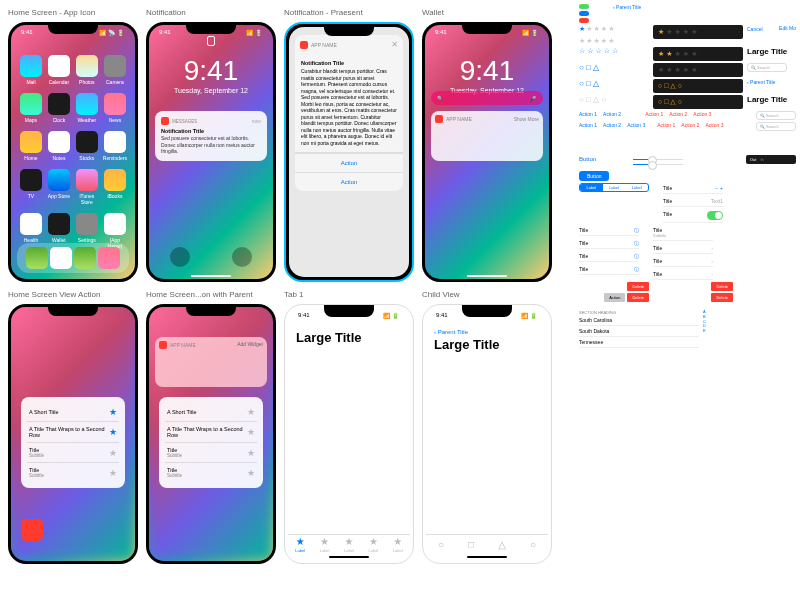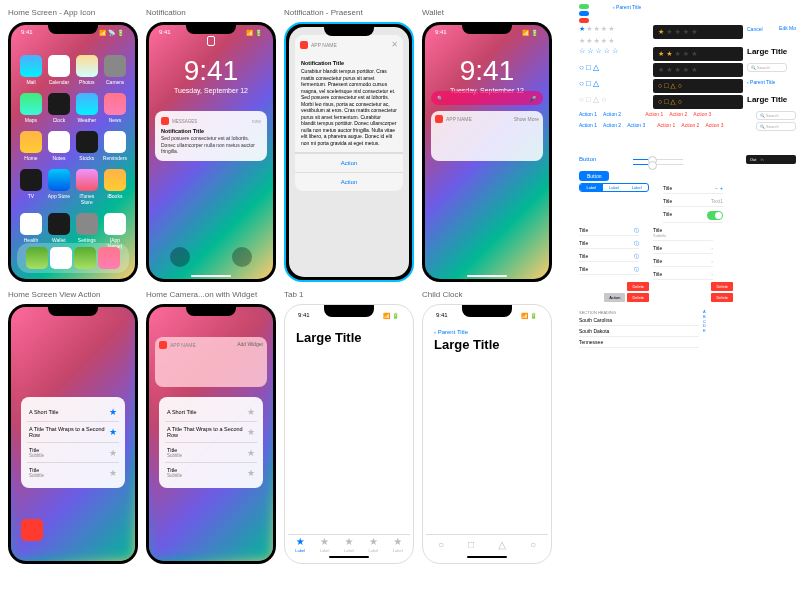--- a/index.html
+++ b/index.html
@@ -315,21 +315,21 @@
                   </div>
                   <span class="star gray">★</span>
                 </div>
 </div>
 <div style="position:absolute;bottom:20px;left:10px;width:22px;height:22px;background:#ff3b30;border-radius:5px"></div>
 </div>
 </div>
 </div>
 
 <div class="col">
-<div class="label">Home Camera...on with Widget</div>
+<div class="label">Home Screen...on with Parent</div>
 <div class="phone">
 <div class="notch"></div>
 <div class="screen">
 <div style="position:absolute;inset:0;background:linear-gradient(135deg,#ff6b9d,#c44569,#6c5ce7,#00b894);filter:blur(6px)"></div>
 <div class="widget" style="top:30px;background:rgba(255,200,210,0.85)">
 <div style="display:flex;justify-content:space-between">
                   <div style="display:flex;gap:3px;align-items:center">
                     <div class="notif-icon"></div>
                     <span style="color:#888">APP NAME</span>
                   </div>
@@ -399,21 +399,21 @@
                   <span class="tab-icon">★</span>
                   <span>Label</span>
                 </div>
 </div>
 <div class="home-ind"></div>
 </div>
 </div>
 </div>
 
 <div class="col">
-<div class="label">Child Clock</div>
+<div class="label">Child View</div>
 <div class="phone white">
 <div class="notch"></div>
 <div class="screen white">
 <div class="status dark">
                 <span>9:41</span>
                 <span>📶 🔋</span>
               </div>
 <div style="padding:20px 8px 0"><span class="back-link">‹ <span>Parent Title</span></span></div>
 <div class="large-title">Large Title</div>
 <div class="tab-bar">

